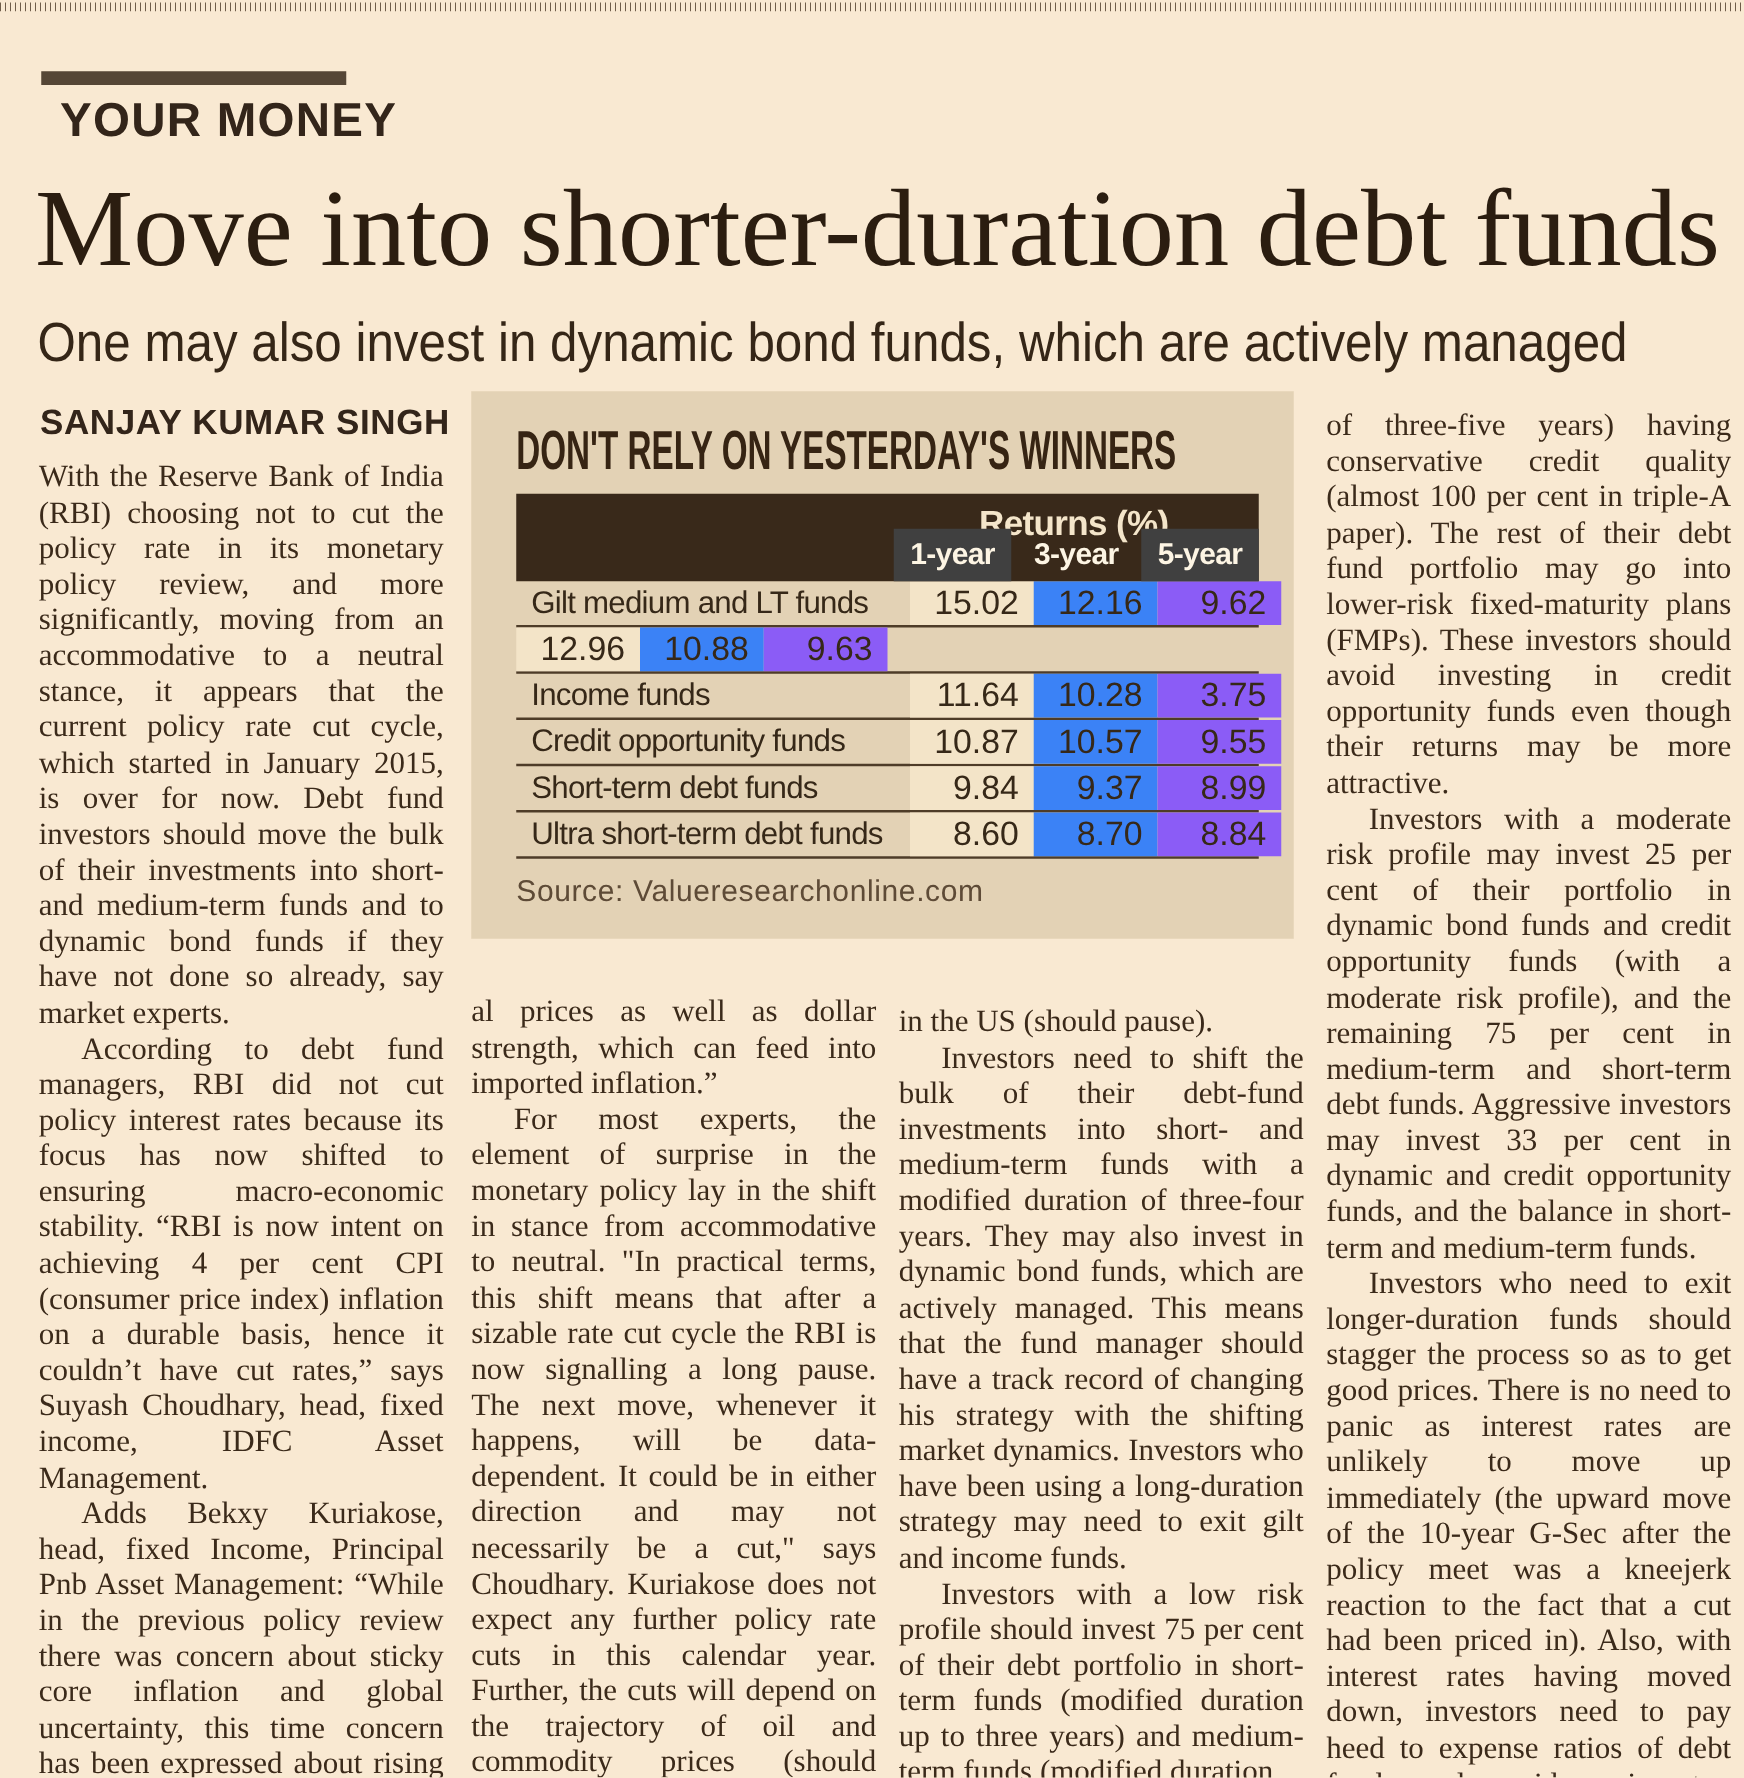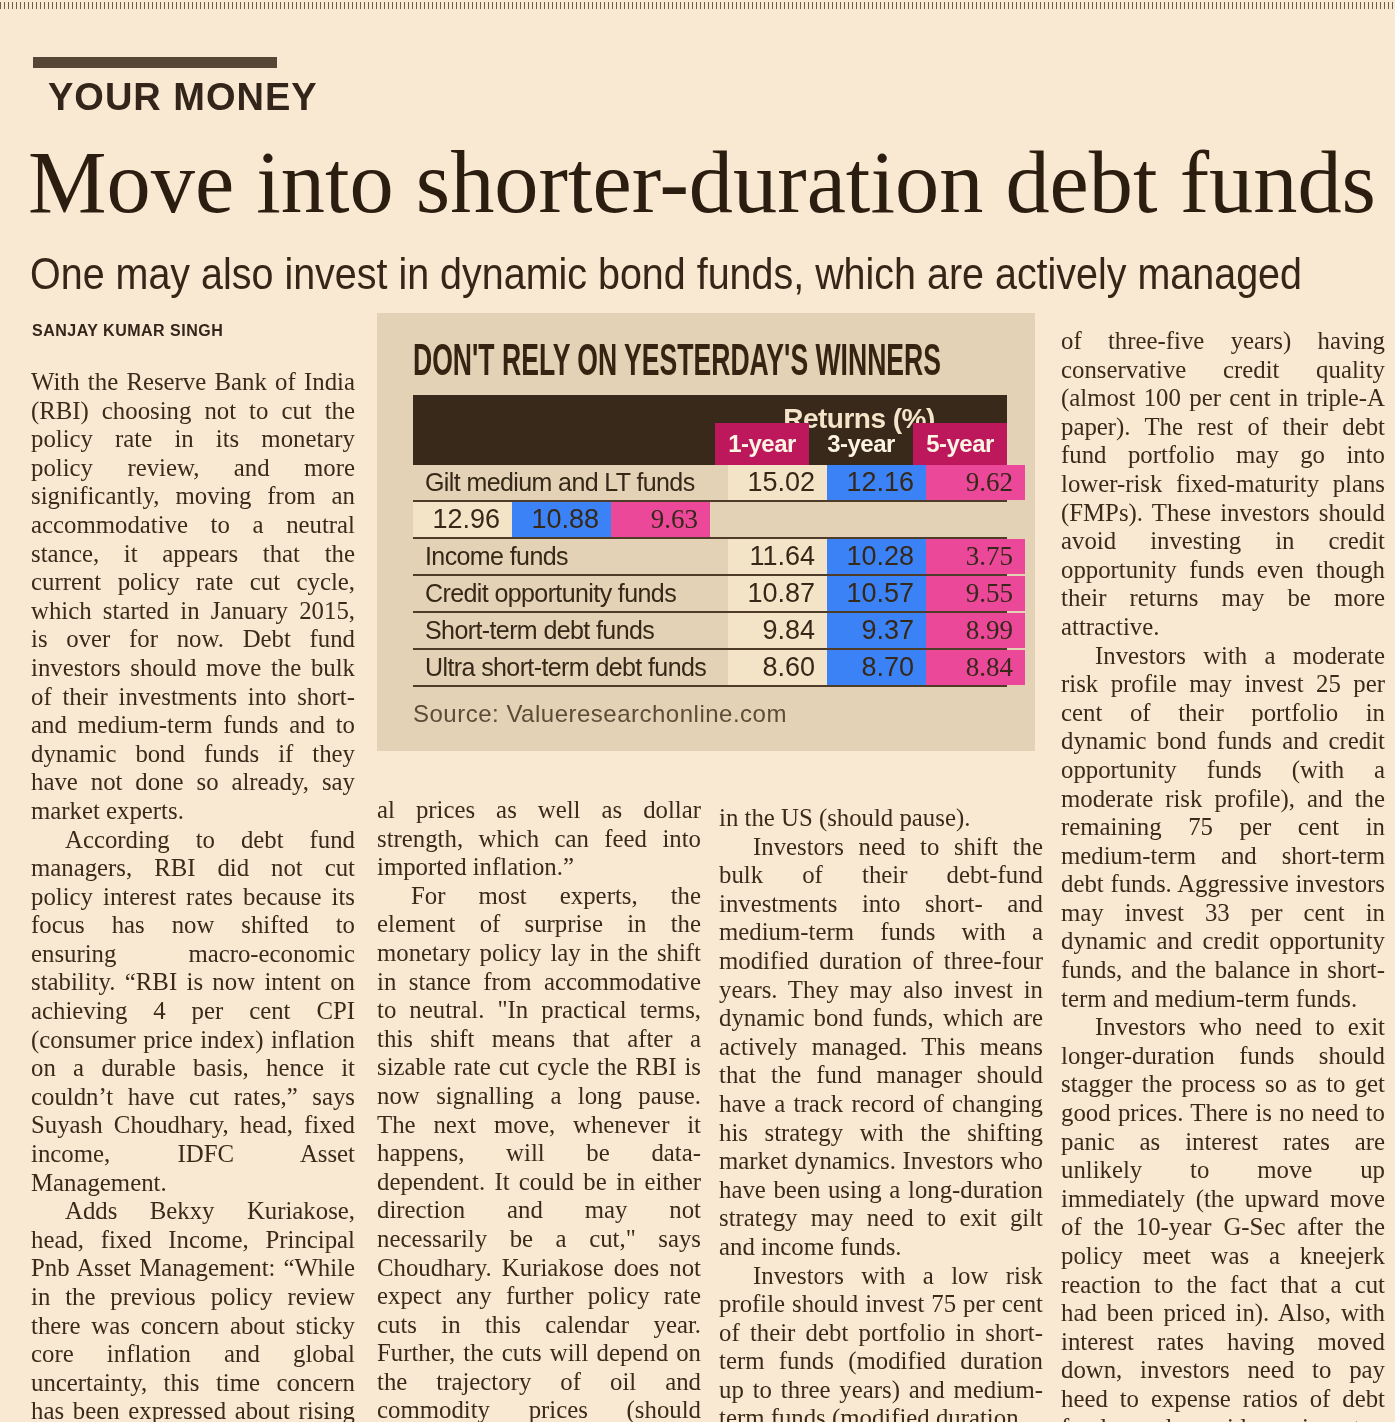--- a/index.html
+++ b/index.html
@@ -28,21 +28,21 @@
     font-family:"Liberation Serif","DejaVu Serif",serif;
     font-size:88px;fill:#2b1d10;
   }
   .subtitle-svg{position:absolute;left:28px;top:245px;}
   .subtitle-svg text{
     font-family:"Liberation Sans",sans-serif;
     font-size:44px;fill:#352617;
   }
   .byline{
     position:absolute;left:32px;top:322px;
-    font-size:16px;font-weight:700;letter-spacing:.5px;color:#33251a;
+    font-size:28px;font-weight:700;letter-spacing:.5px;color:#33251a;
   }
   
   .col{
     position:absolute;width:324px;
     font-family:"Liberation Serif","DejaVu Serif",serif;
     font-size:24.8px;line-height:28.6px;
     text-align:justify;color:#3b2a1a;
     overflow:hidden;
   }
   .col p{margin:0;}
@@ -62,35 +62,35 @@
   .t-head{position:relative;height:70px;background:#39291a;margin-top:10px;}
   .t-returns{
     position:absolute;right:0;top:8px;width:296px;text-align:center;
     font-size:28px;font-weight:700;color:#f4e5ca;letter-spacing:-.5px;
   }
   .t-subrow{position:absolute;bottom:0;right:0;display:flex;gap:5px;}
   .t-sub{
     width:94px;height:42px;line-height:42px;text-align:center;
     font-size:24px;font-weight:700;color:#fdf5e4;letter-spacing:-.5px;
   }
-  .t-sub-light{background:#be185d;}
+  .t-sub-light{background:#404040;}
   .t-sub-dark{background:transparent;}
   .t-body{}
   .t-row{display:flex;align-items:center;height:35px;border-bottom:2px solid #4e3c28;}
   .t-label{
     flex:0 0 303px;font-size:25px;letter-spacing:-.6px;color:#362818;
     white-space:nowrap;overflow:hidden;margin-left:12px;
   }
   .t-val{
     flex:0 0 99px;box-sizing:border-box;text-align:right;padding-right:12px;
     font-size:27px;color:#362818;align-self:stretch;line-height:35px;
   }
   .t-val.v1{background:#f3e4c8;}
   .t-val.v2{background:#3b82f6;}
-  .t-val.v3{background:#ec4899;font-family:Liberation Serif, serif;}
+  .t-val.v3{background:#8b5cf6;}
   .t-source{margin-top:13px;font-size:24px;letter-spacing:.5px;color:#5e4b37;}
 </style>
 </head>
 <body>
 
 <div class="dotted-rule"></div>
 
 <div class="kicker-bar"></div>
 <div class="kicker">YOUR MONEY</div>
 

